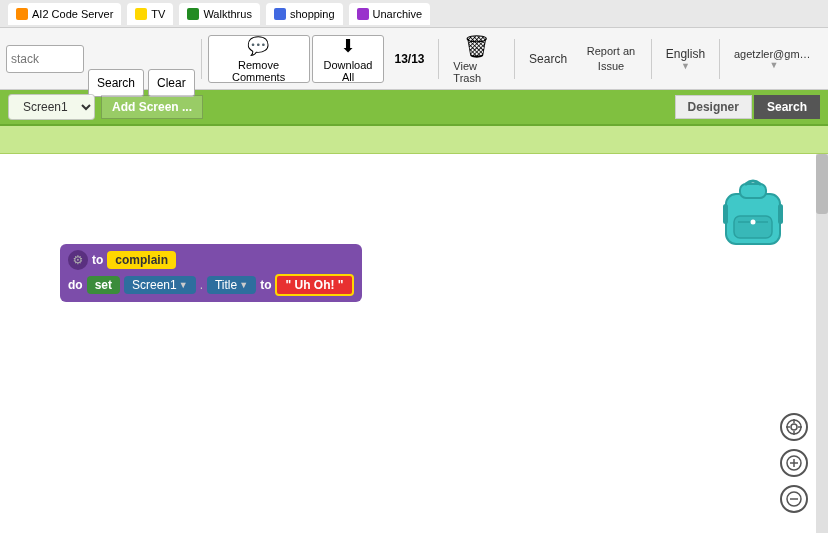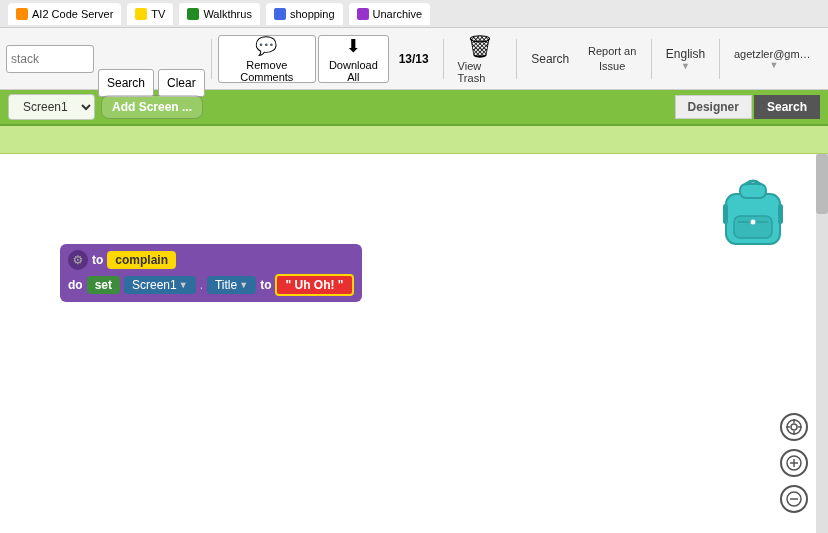--- a/index.html
+++ b/index.html
@@ -36,21 +36,21 @@
       align-items: center;
       padding: 0 6px;
       gap: 2px;
     }
     .toolbar-search {
       display: flex;
       align-items: center;
       gap: 4px;
     }
     .search-input {
-      width: 88px;
+      width: 78px;
       height: 28px;
       border: 1px solid #aaa;
       border-radius: 3px;
       padding: 0 4px;
       font-size: 12px;
     }
     .toolbar-btn {
       padding: 4px 8px;
       background: #fff;
       border: 1px solid #aaa;
@@ -114,21 +114,21 @@
       background: #80c040;
       height: 36px;
       display: flex;
       align-items: center;
       padding: 0 8px;
       gap: 6px;
       border-bottom: 2px solid #6aaa30;
     }
     .screen-btn {
       padding: 4px 10px;
-      border-radius: 8px;
+      border-radius: 0;
       border: 1px solid rgba(0,0,0,0.2);
       background: rgba(255,255,255,0.2);
       font-size: 12px;
       cursor: pointer;
       color: #fff;
       font-weight: bold;
     }
     .screen-dropdown {
       padding: 4px 10px;
       border-radius: 4px;

